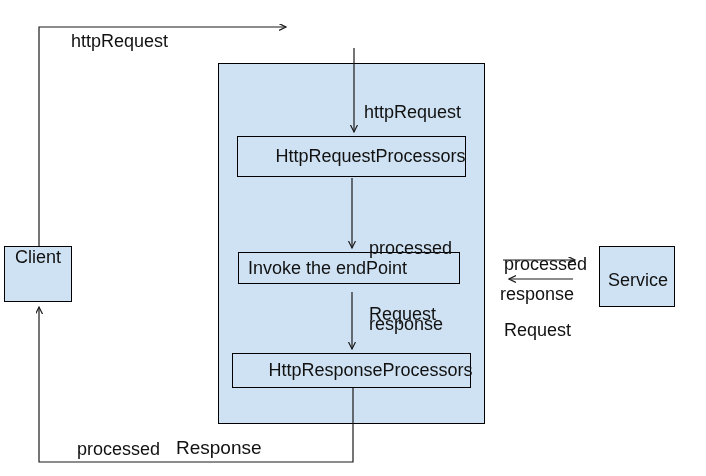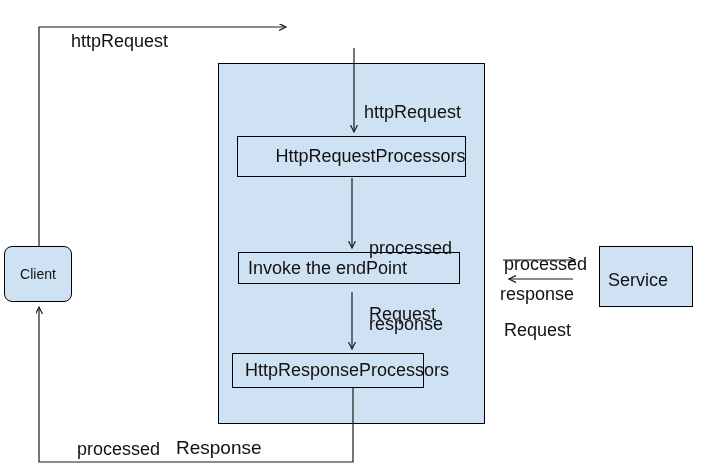--- a/index.html
+++ b/index.html
@@ -35,24 +35,22 @@
     padding-left: 38px;
   }
   .lbl {
     position: absolute;
     font-size: 18px;
     line-height: 22px;
     white-space: pre;
   }
   #client-node {
     display: flex;
-    align-items: center;
     justify-content: center;
-    font-size: 14px;
-    border-radius: 8px;
+    font-size: 18px;
   }
   #service-node {
     display: flex;
     flex-direction: column;
     justify-content: center;
     padding-left: 8px;
     padding-top: 6px;
     font-size: 18px;
     line-height: 22px;
   }
@@ -73,29 +71,29 @@
   <div class="node" id="proxy-container" style="left:218px; top:63px; width:267px; height:361px;"></div>
 
   <div class="proc-box" style="left:237px; top:136px; width:229px; height:41px;">
     <span>HttpRequestProcessors</span>
   </div>
 
   <div class="proc-box" style="left:238px; top:252px; width:222px; height:32px; justify-content:flex-start; padding-left:9px;">
     <span>Invoke the endPoint</span>
   </div>
 
-  <div class="proc-box" style="left:232px; top:353px; width:192px; height:35px;">
+  <div class="proc-box" style="left:232px; top:353px; width:239px; height:35px;">
     <span>HttpResponseProcessors</span>
   </div>
 
   <div class="node" id="client-node" style="left:4px; top:246px; width:68px; height:56px;">
     <span>Client</span>
   </div>
 
-  <div class="node" id="service-node" style="left:599px; top:246px; width:94px; height:61px;">
+  <div class="node" id="service-node" style="left:599px; top:246px; width:76px; height:61px;">
     <span>Service</span>
   </div>
 
 
   <div class="lbl" style="left:71px; top:30px;">httpRequest</div>
 
   <div class="lbl" style="left:364px; top:101px;">httpRequest</div>
 
   <div class="lbl" style="left:369px; top:193px;">
     <div>processed</div>

